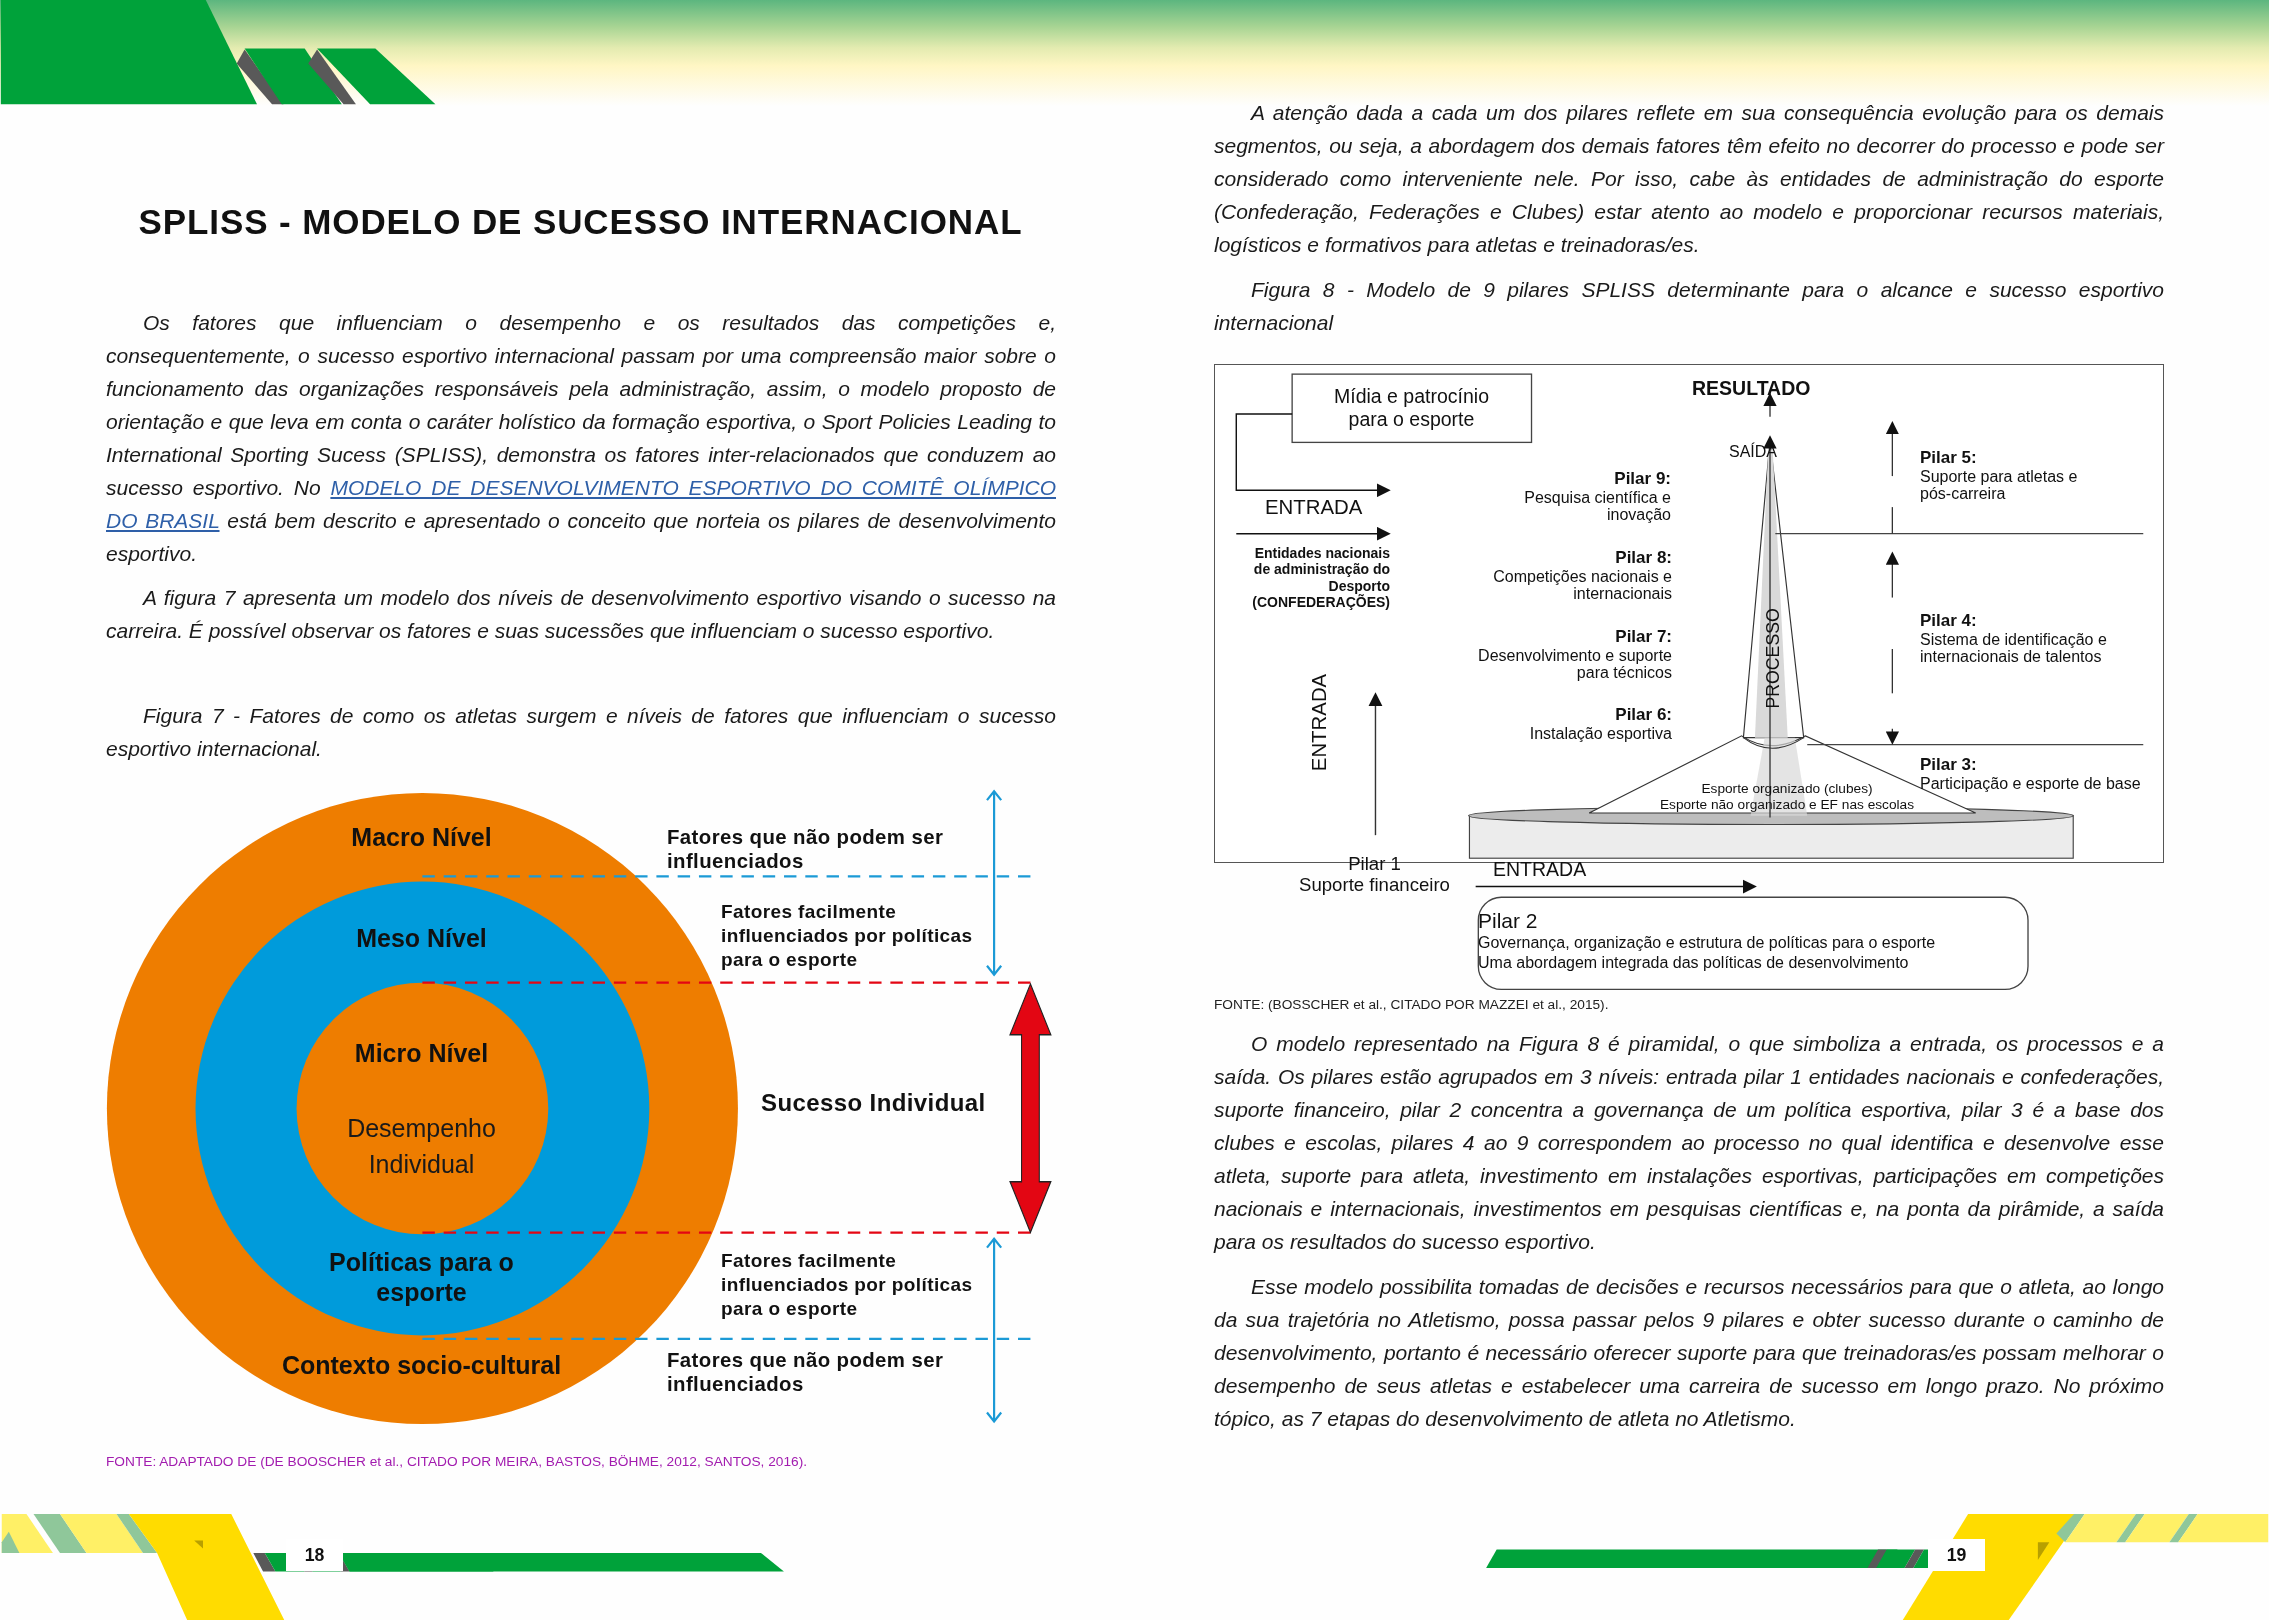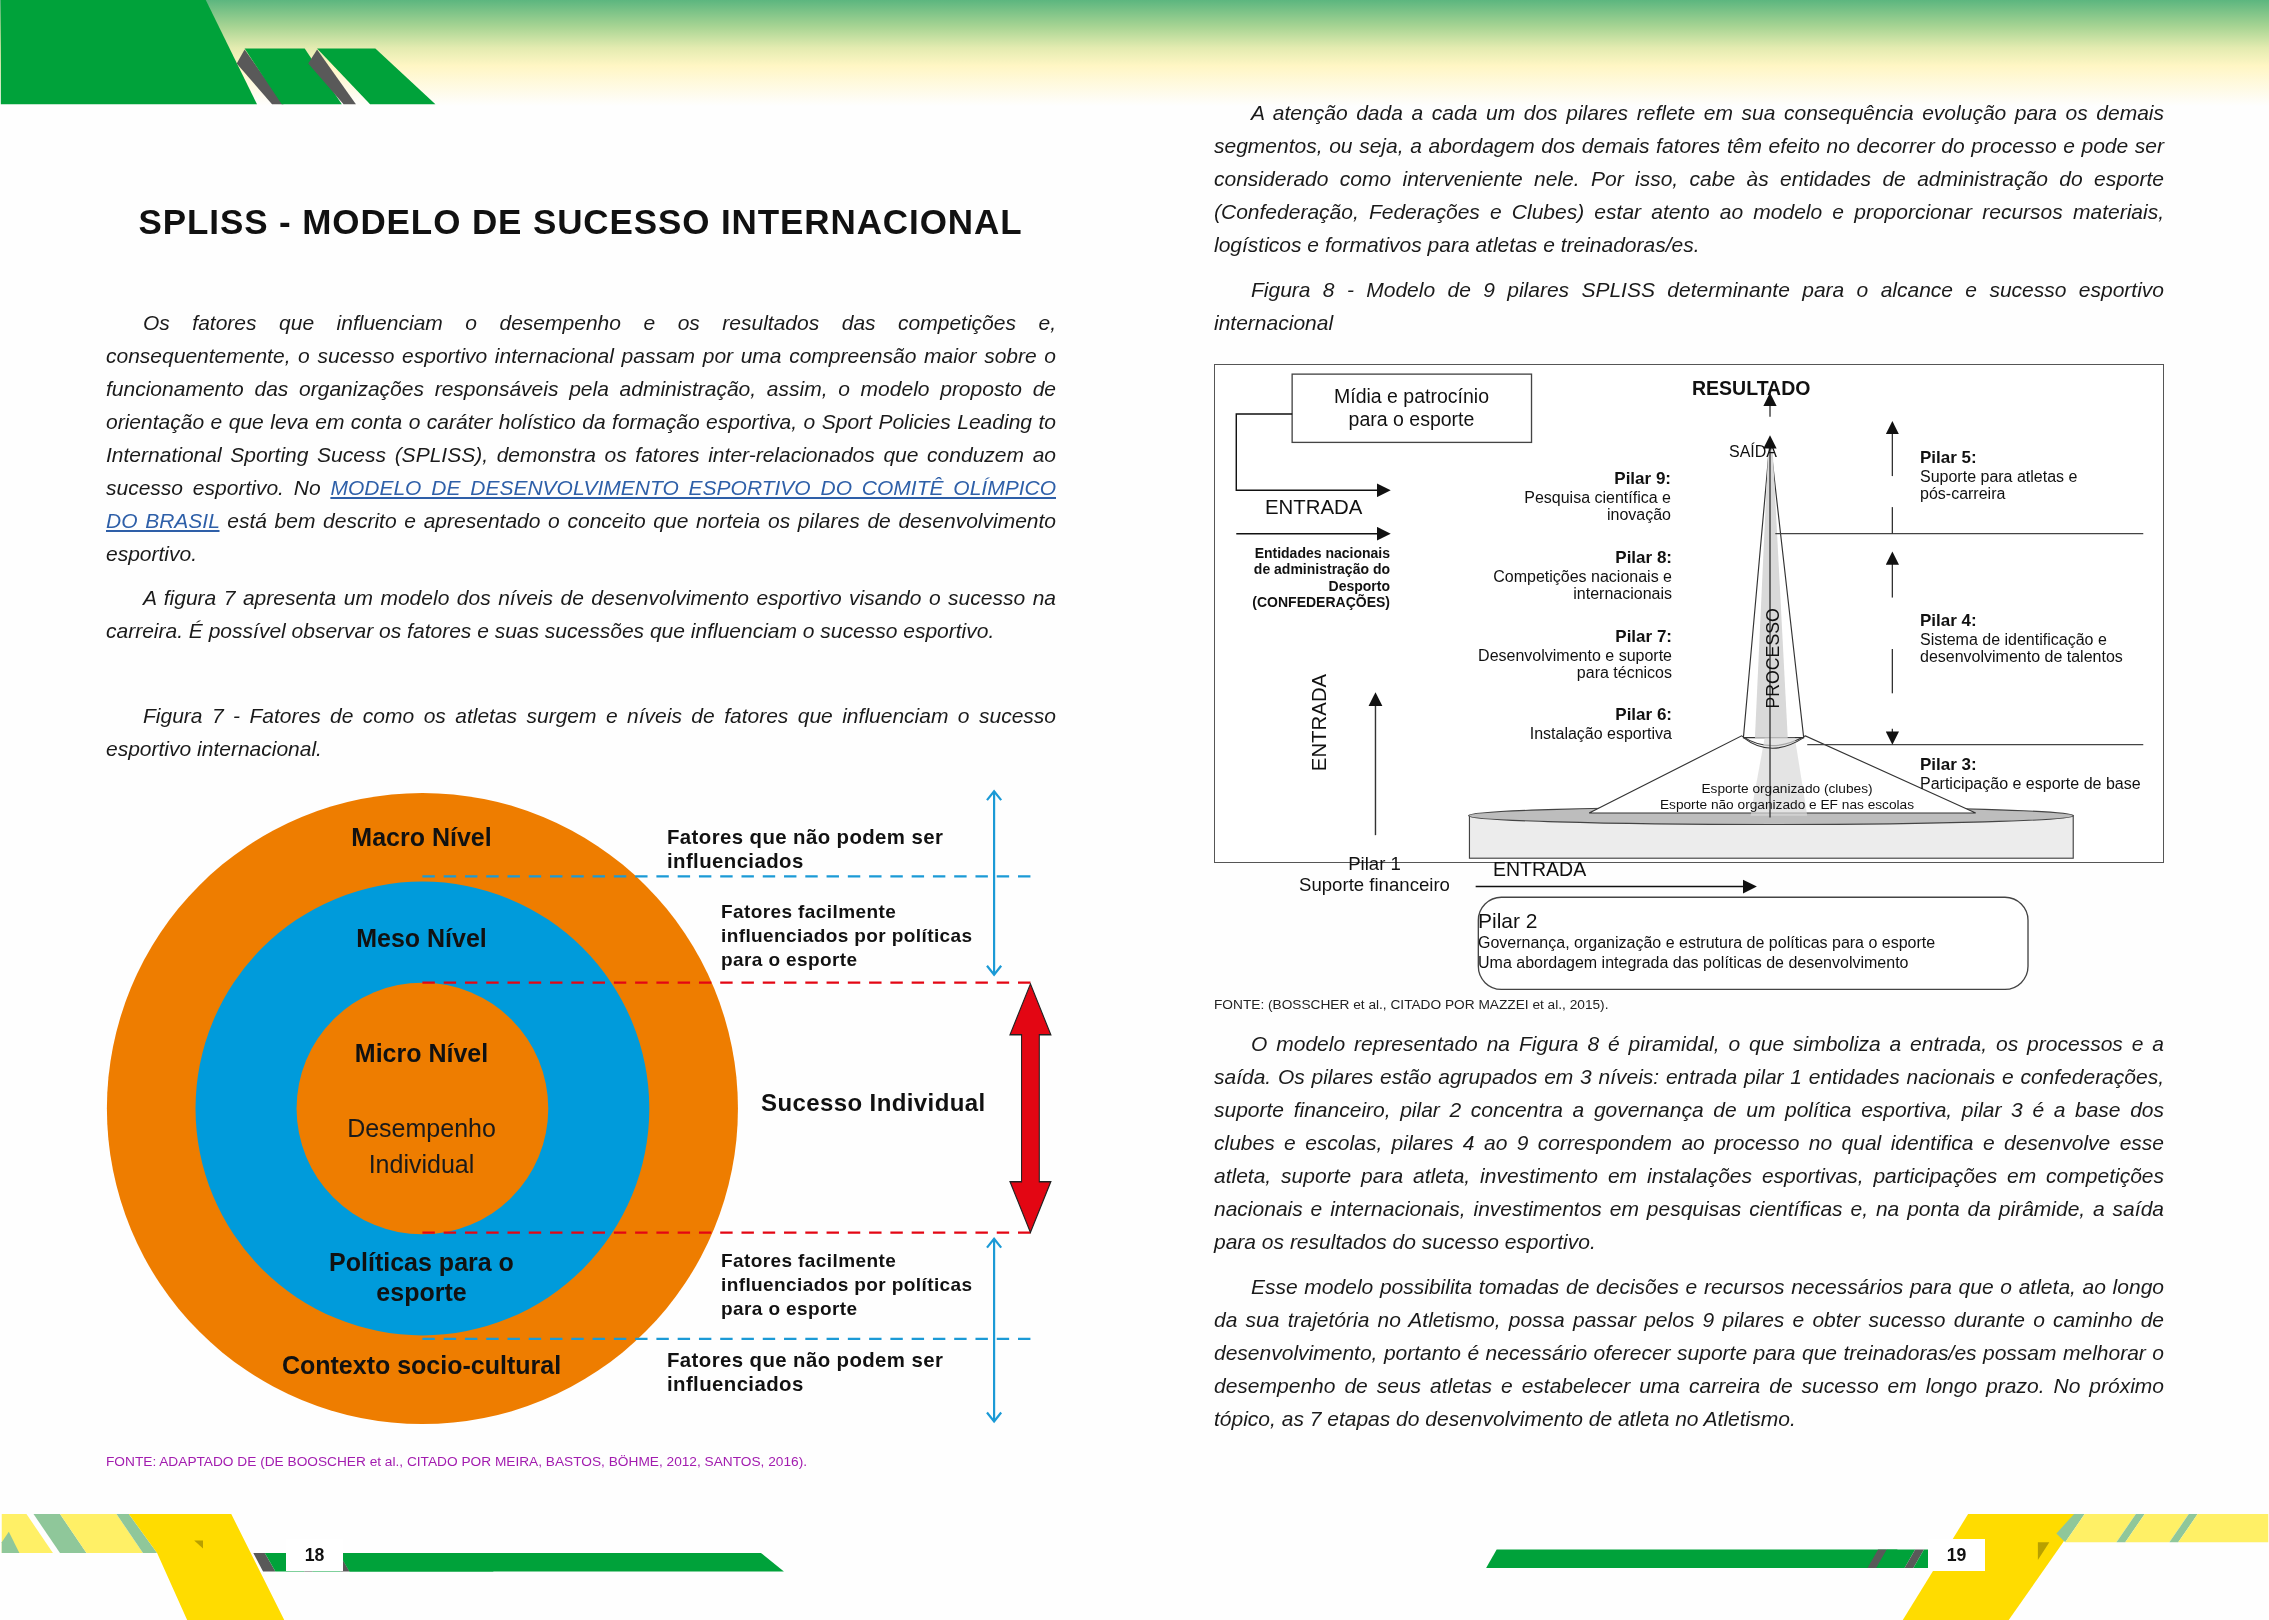--- a/index.html
+++ b/index.html
@@ -231,21 +231,21 @@
   </div>
 
   <div class="f8" style="left:705px;top:83px">
     <div class="f8-pilar-title">Pilar 5:</div>
     <div class="f8-pilar-desc">Suporte para atletas e</div>
     <div class="f8-pilar-desc">pós-carreira</div>
   </div>
   <div class="f8" style="left:705px;top:246px">
     <div class="f8-pilar-title">Pilar 4:</div>
     <div class="f8-pilar-desc">Sistema de identificação e</div>
-    <div class="f8-pilar-desc">desenvolvimento de talentos</div>
+    <div class="f8-pilar-desc">internacionais de talentos</div>
   </div>
   <div class="f8" style="left:705px;top:390px">
     <div class="f8-pilar-title">Pilar 3:</div>
     <div class="f8-pilar-desc">Participação e esporte de base</div>
   </div>
 
   <div class="f8" style="left:399px;top:416px;width:346px;text-align:center;font-size:13.7px;line-height:16px">
     <div>Esporte organizado (clubes)</div>
     <div>Esporte não organizado e EF nas escolas</div>
   </div>

